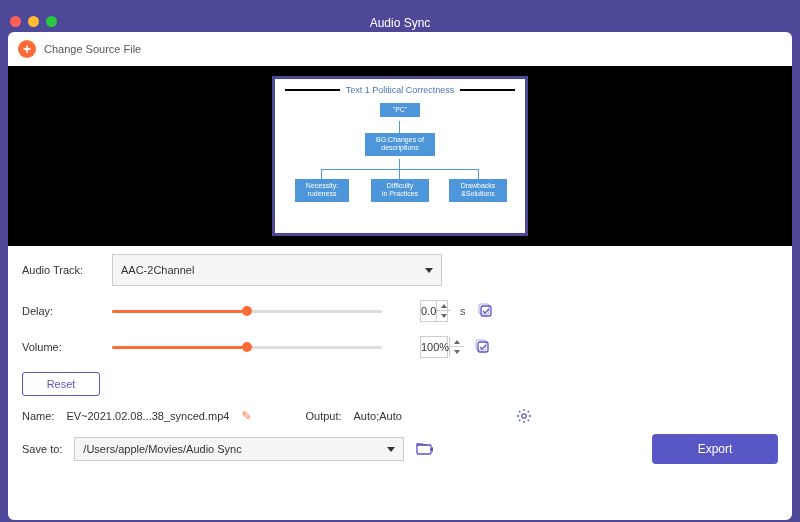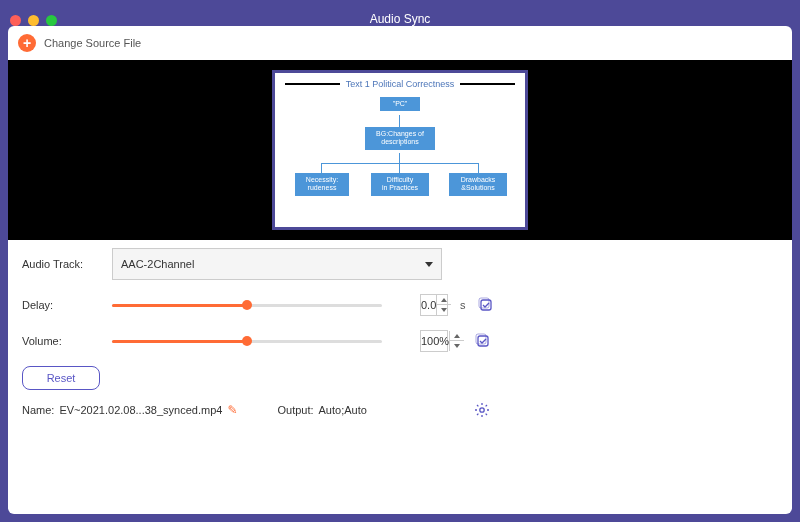--- a/index.html
+++ b/index.html
@@ -1,17 +1,17 @@
 <!DOCTYPE html>
 <html><head>
 <meta charset="utf-8">
 <style>
 *{box-sizing:border-box;margin:0;padding:0;font-family:-apple-system,BlinkMacSystemFont,"Segoe UI",sans-serif}
 body{background:#4d4998;width:800px;height:522px;overflow:hidden;font-size:12px;color:#333}
-.titlebar{height:26px;display:flex;align-items:flex-end;padding:0 10px;position:relative}
+.titlebar{height:26px;display:flex;align-items:flex-start;padding:16px 10px;position:relative}
 .traffic{display:flex;gap:7px}
 .dot{width:11px;height:11px;border-radius:50%}
 .dot.r{background:#fe5f58}.dot.y{background:#febc2e}.dot.g{background:#28c840}
 .title{position:absolute;left:50%;transform:translateX(-50%);color:#fff;font-size:12px}
 .panel{background:#fff;margin:0 8px 8px;border-radius:6px;height:488px;display:flex;flex-direction:column;overflow:hidden}
 .topbar{display:flex;align-items:center;padding:8px 10px;gap:20px;font-size:11px;color:#555}
 .change-src{display:flex;align-items:center;gap:8px;cursor:pointer}
 .plus-circ{width:18px;height:18px;border-radius:50%;background:#ff6b35;color:#fff;display:flex;align-items:center;justify-content:center;font-size:14px;font-weight:bold}
 .preview{background:#000;height:180px;display:flex;align-items:center;justify-content:center}
 .slide{background:#fff;border:3px solid #4d4998;width:256px;height:160px;padding:6px 10px;display:flex;flex-direction:column}
@@ -41,23 +41,23 @@
 .ohandle{position:absolute;width:10px;height:10px;background:#ff6b35;border-radius:50%;top:-4px;left:50%;transform:translateX(-50%)}
 .numbx{width:28px;height:22px;border:1px solid #ccc;display:flex;align-items:center}
 .numv{flex:1;text-align:center;font-size:11px}
 .steppers{display:flex;flex-direction:column;border-left:1px solid #ccc}
 .step{width:14px;height:10px;display:flex;align-items:center;justify-content:center;cursor:pointer}
 .su{border-bottom:1px solid #ccc}
 .su::before{content:"";border-left:3px solid transparent;border-right:3px solid transparent;border-bottom:4px solid #666}
 .sd::before{content:"";border-left:3px solid transparent;border-right:3px solid transparent;border-top:4px solid #666}
 .unit{font-size:11px;color:#555}
 .chkic{color:#5956c5;cursor:pointer;font-size:14px}
-.reset{width:78px;height:24px;border:1px solid #5956c5;color:#5956c5;background:#fff;border-radius:8px;font-size:11px;cursor:pointer}
+.reset{width:78px;height:24px;border:1px solid #5956c5;color:#5956c5;background:#fff;border-radius:3px;font-size:11px;cursor:pointer}
 .bottom{padding:4px 14px 10px;display:flex;flex-direction:column;gap:10px;font-size:11px}
-.brow{display:flex;align-items:center;gap:5px}
+.brow{display:flex;align-items:center;gap:12px}
 .blbl{color:#333}
 .bval{color:#333}
 .pencil{color:#ff6b35;cursor:pointer;font-size:12px}
 .gear{color:#5956c5;cursor:pointer;font-size:14px}
 .obx{width:150px}
 .sel2{width:330px;height:24px;border:1px solid #ccc;background:#f5f5f5;padding:0 8px;display:flex;align-items:center;justify-content:space-between;font-size:11px;cursor:pointer}
 .folder-ic{color:#5956c5;cursor:pointer;font-size:14px}
 .export{margin-left:auto;width:126px;height:30px;background:#5956c5;color:#fff;border:none;border-radius:4px;font-size:12px;cursor:pointer}
 svg{display:block}
 </style>
@@ -173,15 +173,30 @@
       <div style="width:30px"></div>
       <span class="blbl">Output:</span>
       <span class="bval obx">Auto;Auto</span>
       <span class="gear">
         <svg width="16" height="16" viewBox="0 0 16 16">
             <circle cx="8" cy="8" r="2.2" fill="none" stroke="#5956c5" stroke-width="1.3"></circle>
             <path d="M8 1v2M8 13v2M1 8h2M13 8h2M3 3l1.4 1.4M11.6 11.6L13 13M3 13l1.4-1.4M11.6 4.4L13 3" stroke="#5956c5" stroke-width="1.3"></path>
           </svg>
       </span>
     </div>
+    <div class="brow">
+      <span class="blbl">Save to:</span>
+      <div class="sel2">
+        <span>/Users/apple/Movies/Audio Sync</span>
+        <div class="caret"></div>
+      </div>
+      <span class="folder-ic">
+        <svg width="18" height="16" viewBox="0 0 18 16">
+            <rect x="1" y="4" width="14" height="9" rx="1" fill="none" stroke="#5956c5" stroke-width="1.3"></rect>
+            <path d="M1 5V3h5l1 1h4" fill="none" stroke="#5956c5" stroke-width="1.3"></path>
+            <path d="M14 8l3-2v5l-3-2" fill="#5956c5"></path>
+          </svg>
+      </span>
+      <button class="export">Export</button>
+    </div>
   </div>
 
 </div>
 
 </body></html>

